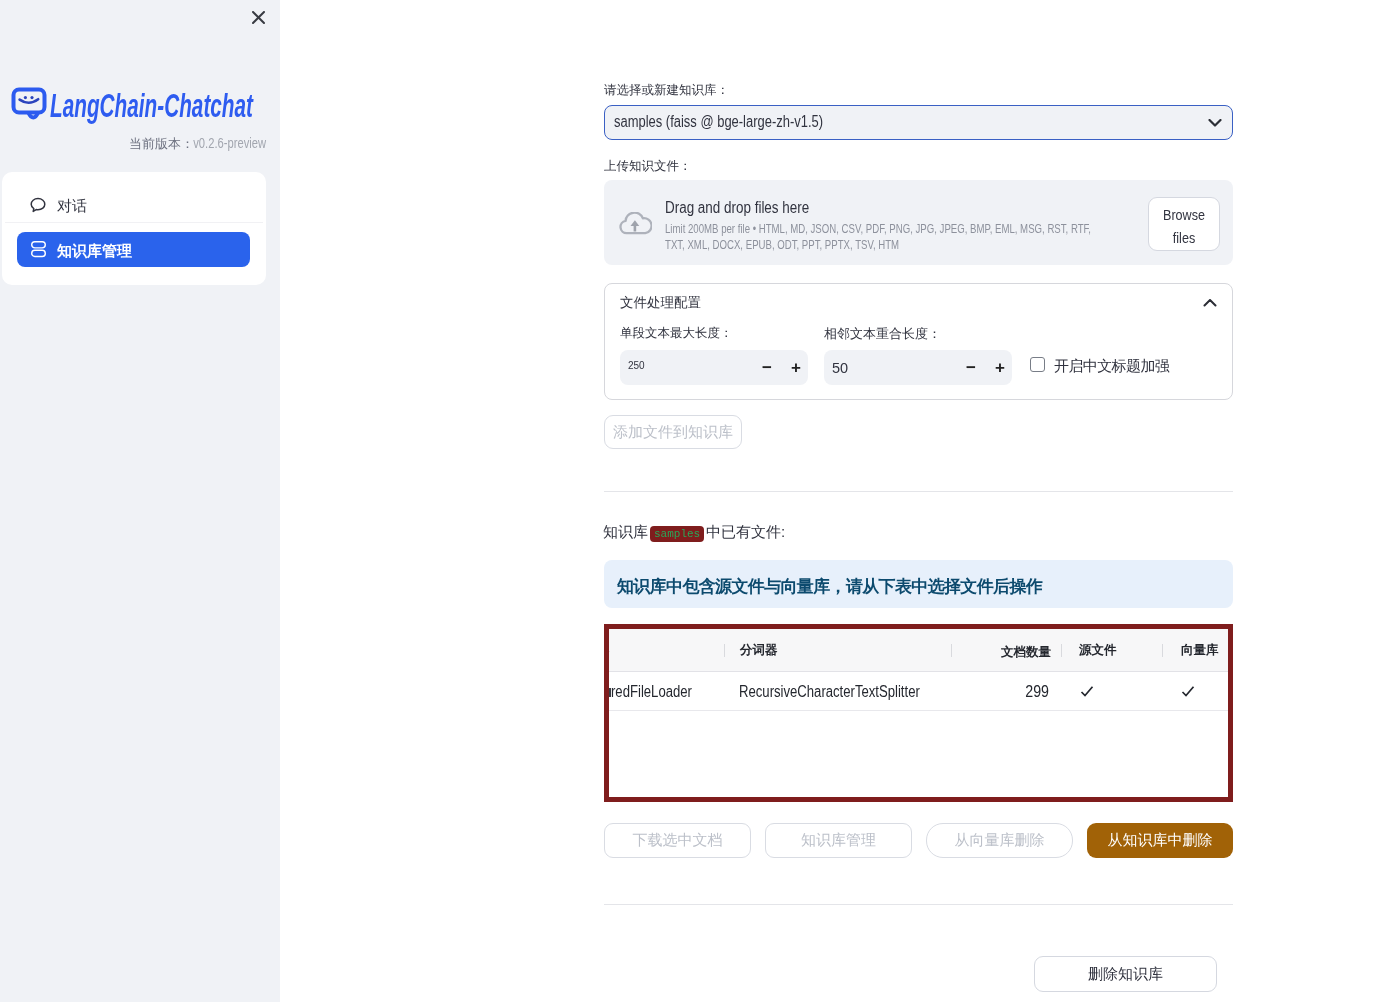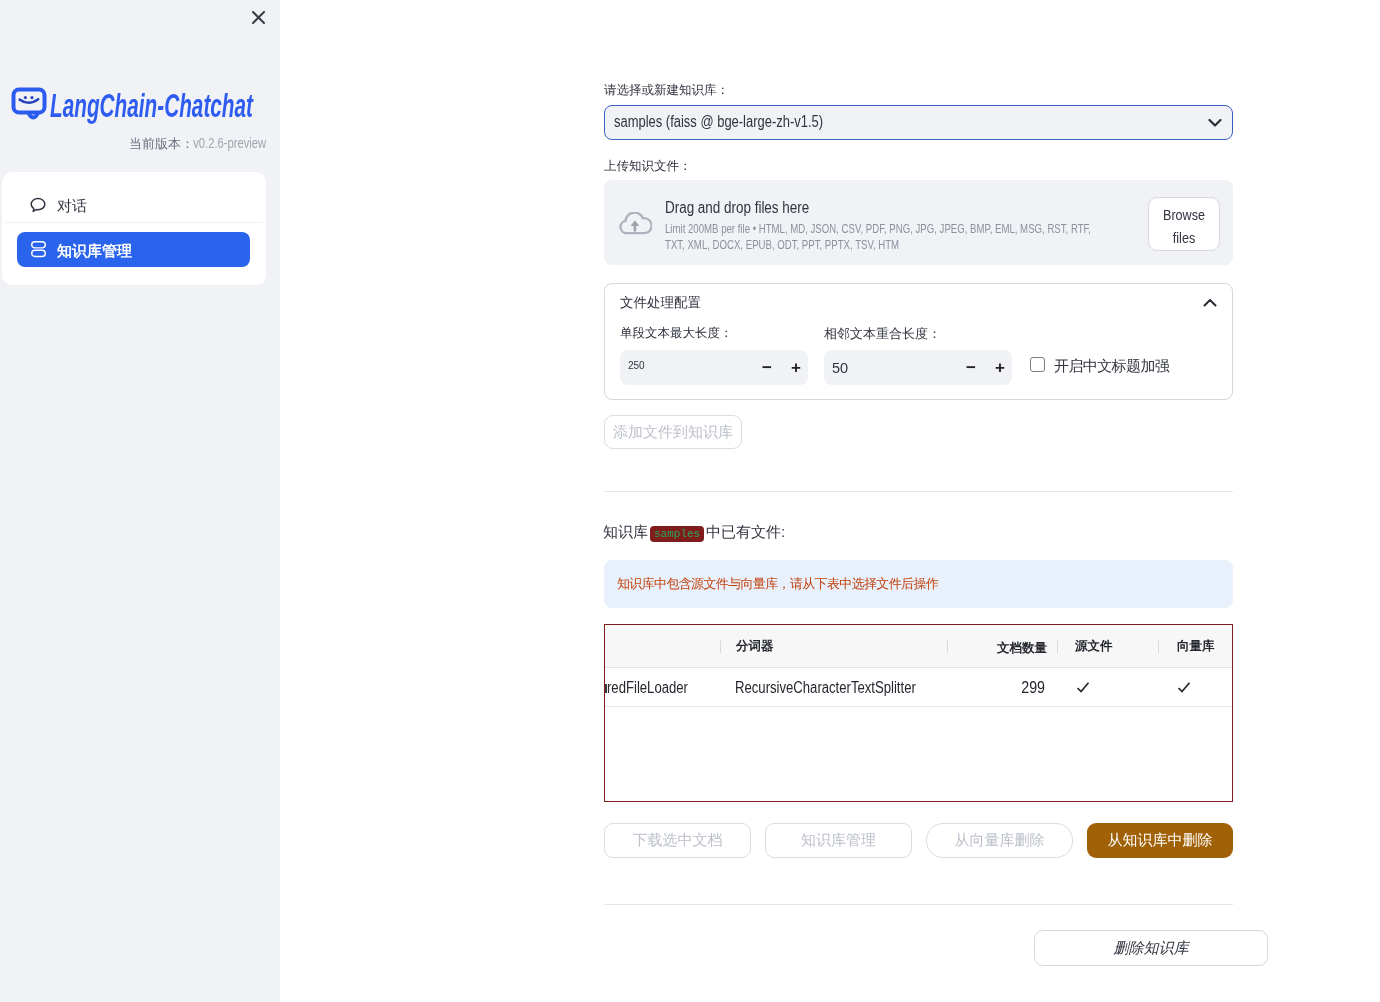--- a/index.html
+++ b/index.html
@@ -98,23 +98,23 @@
 
   <div class="btn dis" style="left:604px; top:415px; width:138px; height:34px;">添加文件到知识库</div>
 
   <div class="hr" style="left:604px; top:491px; width:629px;"></div>
 
   <div class="abs" style="left:603px; top:523px; font-size:15px;">知识库</div>
   <div class="abs" style="left:650px; top:526px; font-family:'Liberation Mono',monospace; font-size:11px; color:#2aa758; background:#7f1d1d; border-radius:4px; padding:2px 4px;">samples</div>
   <div class="abs" style="left:706px; top:523px; font-size:15px;">中已有文件:</div>
 
   <div class="abs" style="left:604px; top:560px; width:629px; height:48px; background:#e7f0fb; border-radius:8px;"></div>
-  <div class="abs" style="left:617px; top:575px; font-size:13px; letter-spacing:-0.65px; color:#c2410c;">知识库中包含源文件与向量库，请从下表中选择文件后操作</div>
+  <div class="abs" style="left:617px; top:575px; font-size:17px; letter-spacing:-0.65px; color:#0c4a6e;font-weight:bold;">知识库中包含源文件与向量库，请从下表中选择文件后操作</div>
 
-  <div class="abs" id="tbl" style="left:604px; top:624px; width:629px; height:178px; border:1px solid #7f1d1d; background:#fff; overflow:hidden;">
+  <div class="abs" id="tbl" style="left:604px; top:624px; width:629px; height:178px; border:5px solid #7f1d1d; background:#fff; overflow:hidden;">
     <div class="abs" style="left:0; top:0; width:629px; height:43px; background:#f7f7f8; border-bottom:1px solid #e2e2e7;"></div>
 
     <div class="abs" style="left:115px; top:15px; width:1px; height:13px; background:#d9dade;"></div>
     <div class="abs" style="left:342px; top:15px; width:1px; height:13px; background:#d9dade;"></div>
     <div class="abs" style="left:452px; top:15px; width:1px; height:13px; background:#d9dade;"></div>
     <div class="abs" style="left:553px; top:15px; width:1px; height:13px; background:#d9dade;"></div>
 
     <div class="abs" style="left:-62px; top:13px; font-size:12.5px; font-weight:bold; color:#24272e;">文档加载器</div>
     <div class="abs" style="left:131px; top:13px; font-size:12.5px; font-weight:bold; color:#24272e;">分词器</div>
     <div class="abs" style="left:342px; top:15px; width:100px; text-align:right; font-size:12.5px; font-weight:bold; color:#24272e;">文档数量</div>
@@ -134,14 +134,14 @@
     <div class="abs" style="left:0; top:81px; width:629px; height:1px; background:#e8e8ec;"></div>
   </div>
 
   <div class="btn dis" style="left:604px; top:823px; width:147px; height:35px;">下载选中文档</div>
   <div class="btn dis" style="left:765px; top:823px; width:147px; height:35px;">知识库管理</div>
   <div class="btn dis" style="left:926px; top:823px; width:147px; height:35px;border-radius:17px;">从向量库删除</div>
   <div class="btn primary" style="left:1087px; top:823px; width:146px; height:35px;">从知识库中删除</div>
 
   <div class="hr" style="left:604px; top:904px; width:629px;"></div>
 
-  <div class="btn" style="left:1034px; top:930px; width:234px; height:36px;font-style:italic;">删除知识库</div>
+  <div class="btn" style="left:1034px; top:956px; width:183px; height:36px;">删除知识库</div>
 </div>
 
 </body></html>

